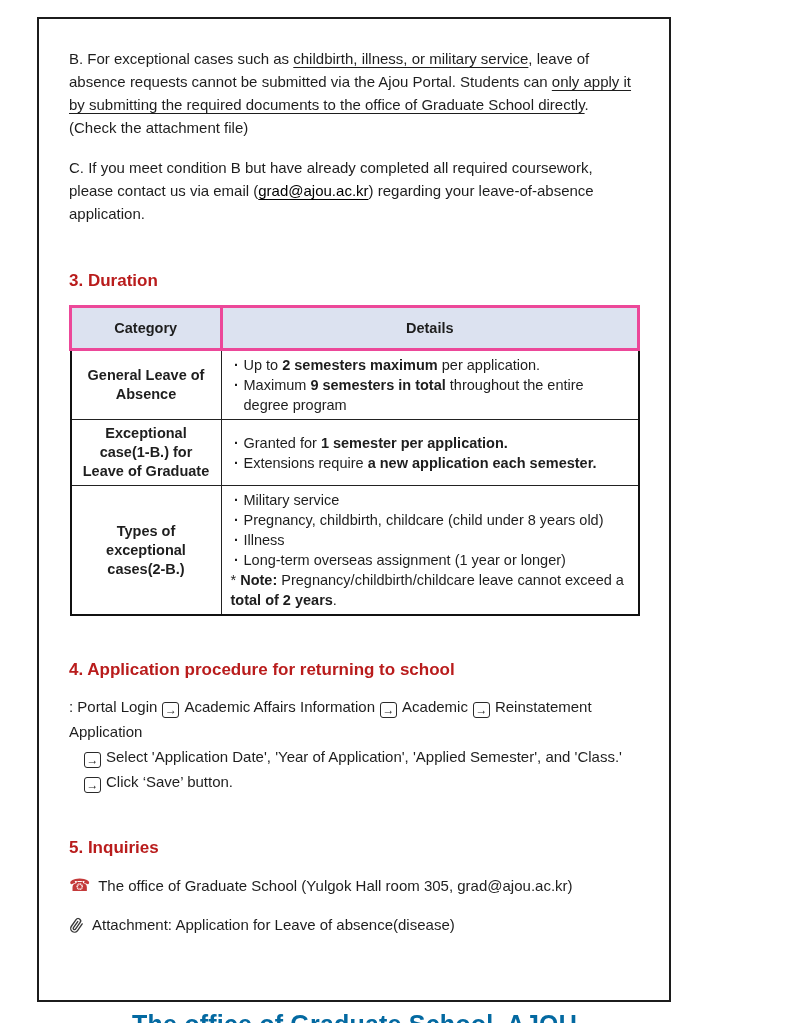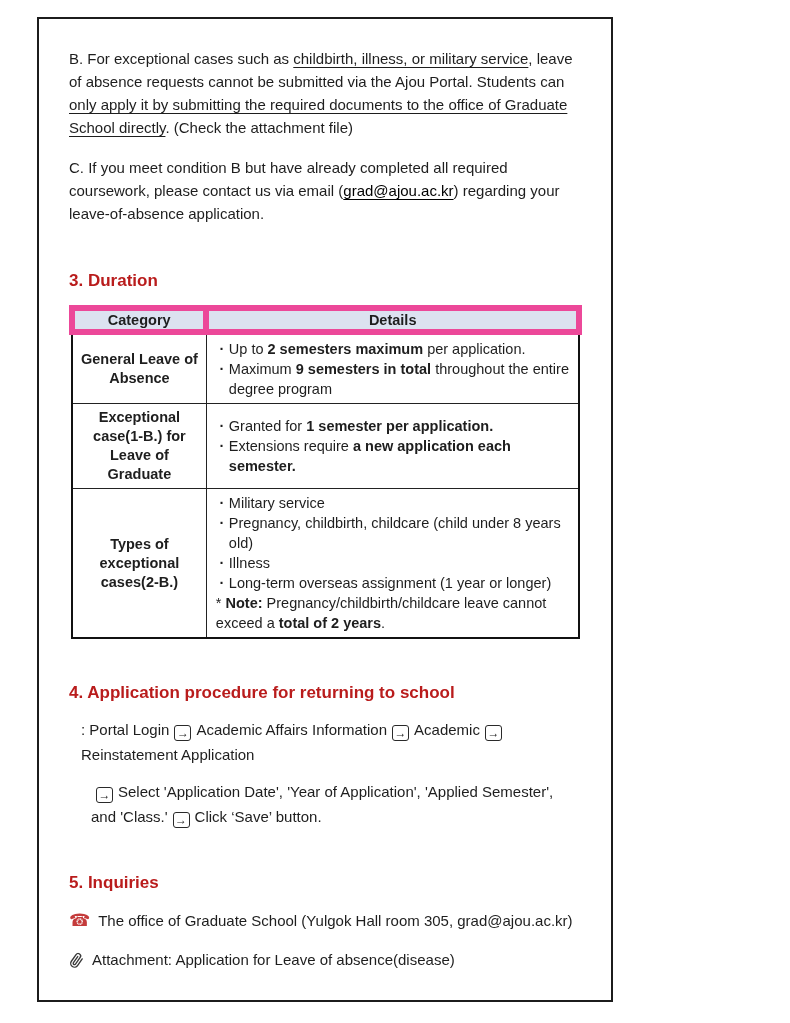--- a/index.html
+++ b/index.html
@@ -7,21 +7,21 @@
   body {
     width: 790px; height: 1023px;
     background: #ffffff;
     font-family: "Liberation Sans", "DejaVu Sans", sans-serif;
     color: #1e1e1e;
     position: relative;
   }
   .page {
     position: absolute;
     left: 37px; top: 17px;
-    width: 576px; height: 985px;
+    width: 634px; height: 985px;
     border: 2px solid #1c1c1c;
     background: #ffffff;
   }
   .content {
     padding: 28px 29px 0 30px;
   }
   .para {
     font-size: 15px;
     line-height: 23px;
     margin: 0 0 17px 0;
@@ -41,24 +41,24 @@
   }
   h2.first-after-paras { margin-top: 46px; }
   table.duration {
     border-collapse: collapse;
     width: 100%;
     border: 2px solid #111;
     font-size: 14.5px;
   }
   table.duration th {
     background: #dce2f0;
-    border: 6px solid #ec4899;
+    border: 3px solid #ec4899;
     font-weight: 700;
     font-size: 14.5px;
-    padding: 1px 6px;
+    padding: 12px 6px;
     text-align: center;
   }
   table.duration td {
     border: 1px solid #222;
     padding: 4px 8px;
     vertical-align: middle;
   }
   td.cat-cell {
     width: 26.5%;
     text-align: center;
@@ -71,21 +71,21 @@
   .bullet .dot {
     width: 14px; flex: 0 0 14px;
     text-align: center;
     font-weight: 700;
   }
   .bullet b, .note b { font-weight: 700; }
   .note { padding-left: 1px; }
   .proc-line {
     font-size: 15px;
     line-height: 25px;
-    margin: 12px;
+    margin: 0;
   }
   .proc-line.indent { padding-left: 10px; }
   .arrow-box {
     display: inline-flex;
     align-items: center;
     justify-content: center;
     width: 17px; height: 16px;
     border: 1.5px solid #2a2a2a;
     border-radius: 3px;
     font-size: 12px;

